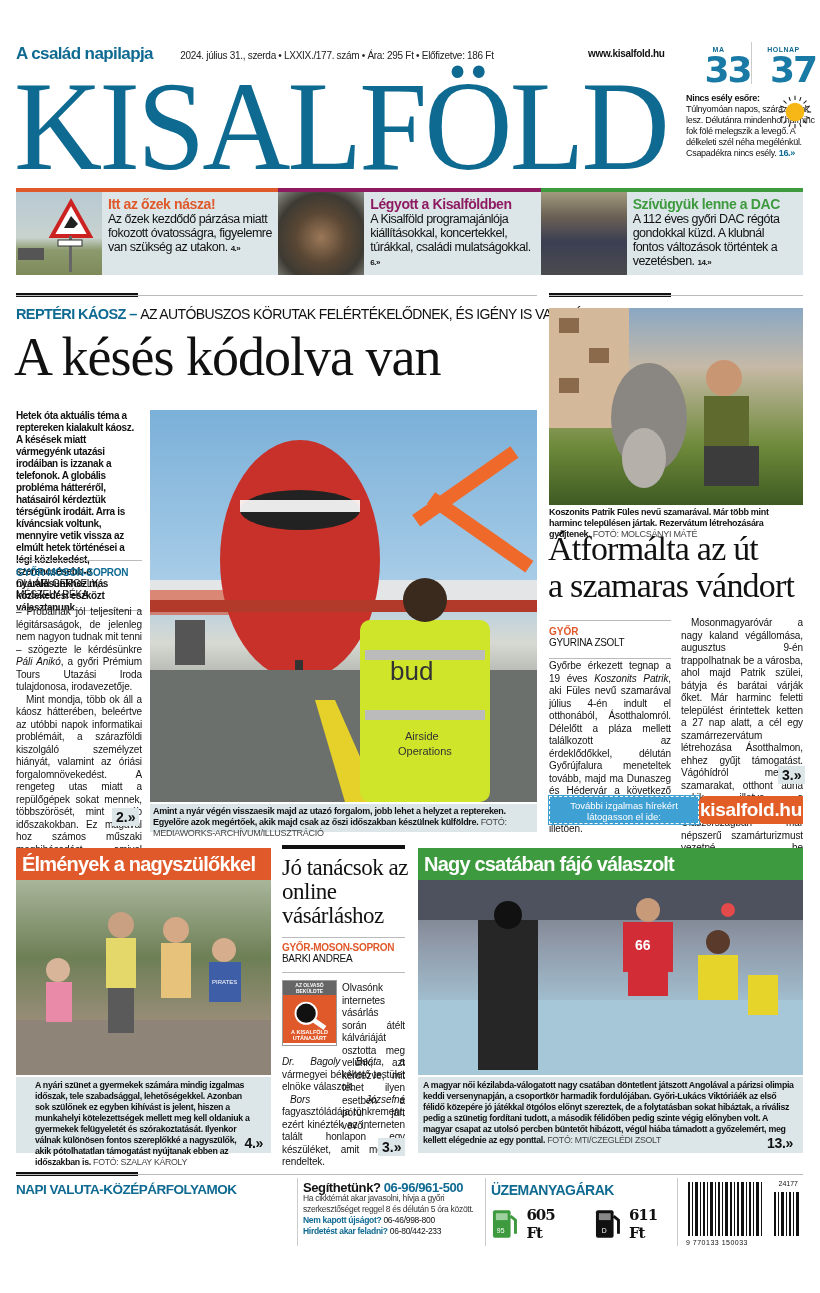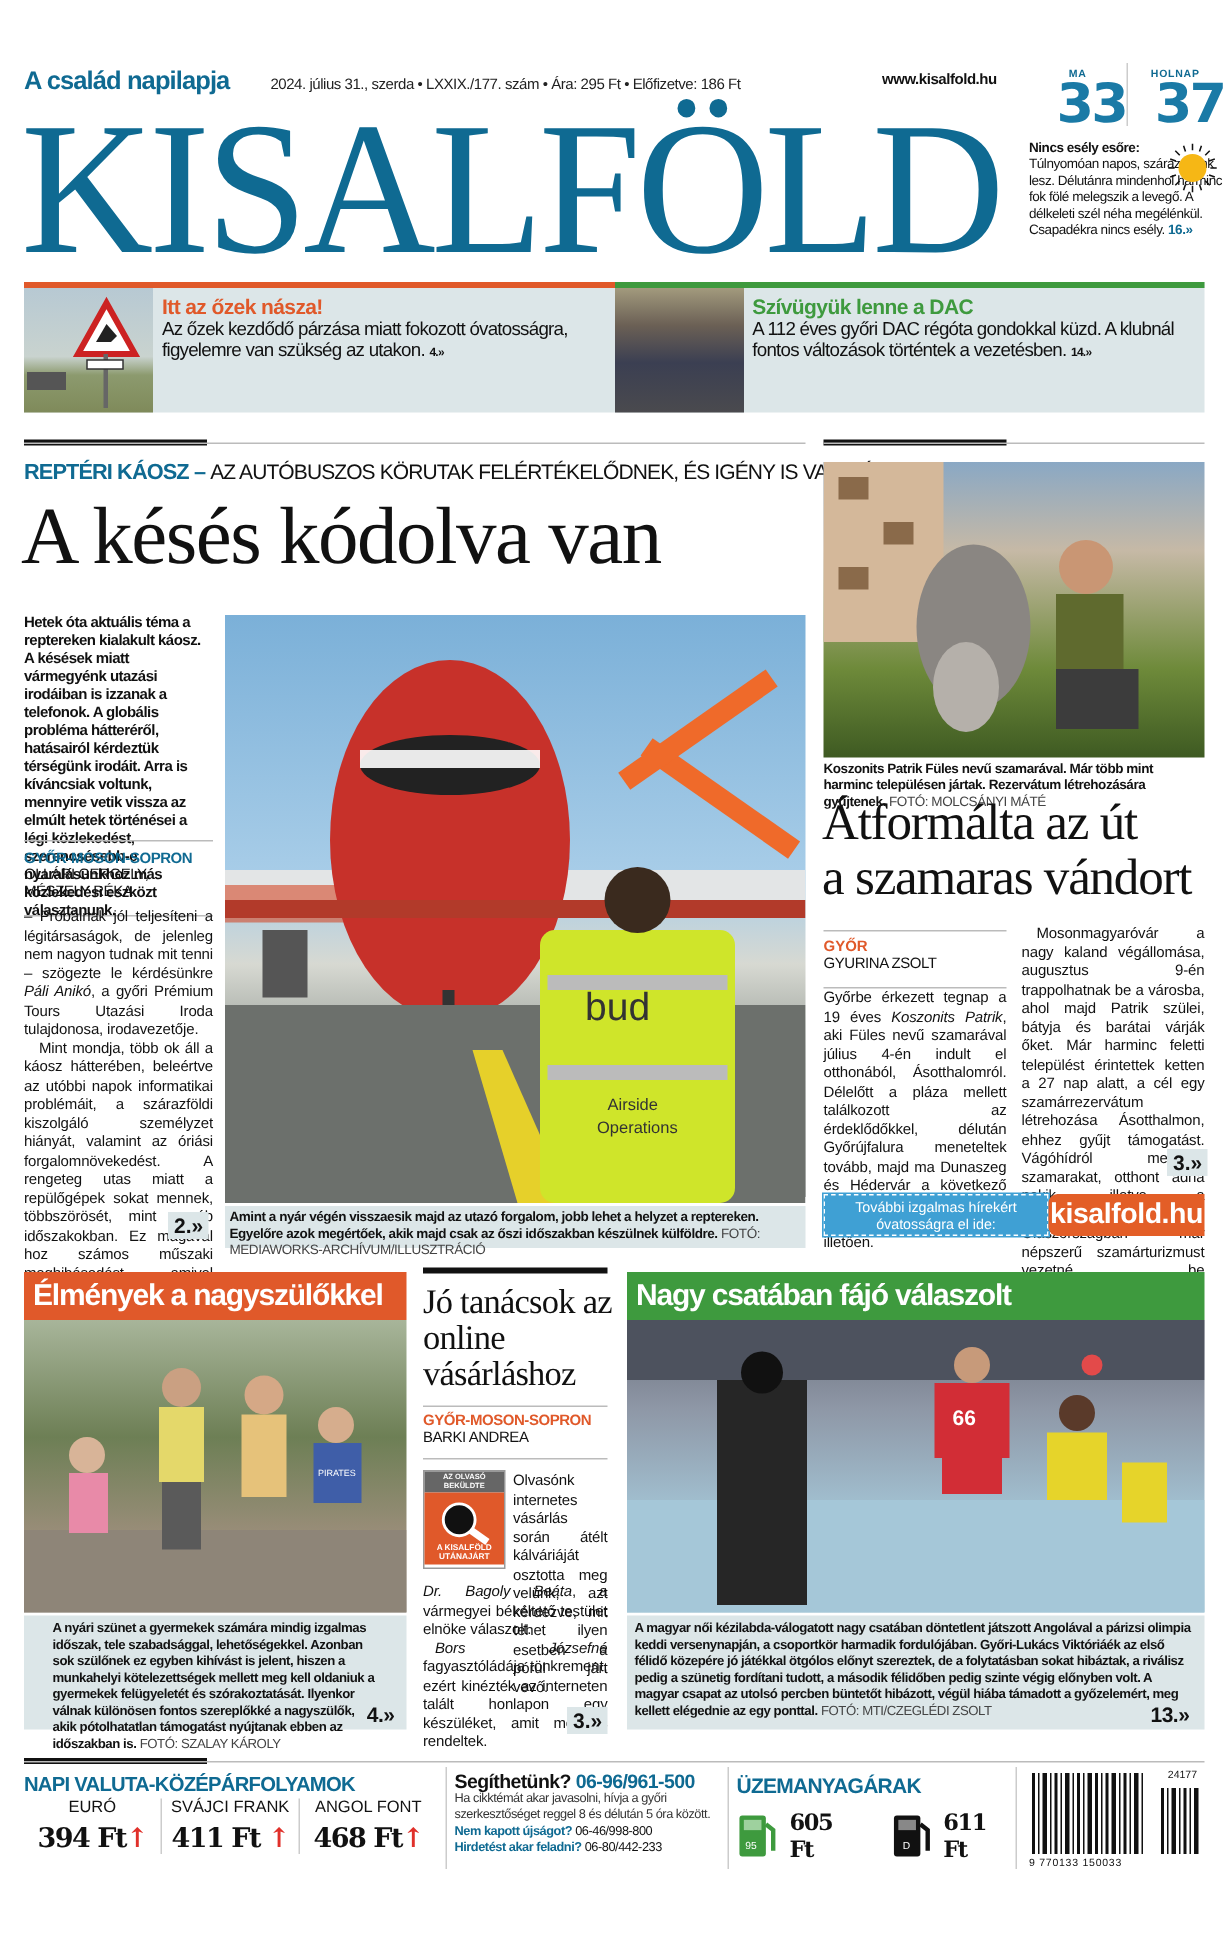--- a/index.html
+++ b/index.html
@@ -104,20 +104,28 @@
         <rect x="42" y="48" width="24" height="6" fill="#fff" stroke="#333"></rect>
         <rect x="2" y="56" width="26" height="12" fill="#555"></rect>
       </svg>
     </div>
     <div class="tbody">
       <div class="ttitle" style="color:#e0592a">Itt az őzek násza!</div>
       <span>Az őzek kezdődő párzása miatt fokozott óvatosságra, figyelemre van szükség az utakon.</span>
       <span class="tref">4.»</span>
     </div>
   </div>
+  <div class="teaser" style="border-color:#8e1b62">
+    <div class="timg" style="background:radial-gradient(circle at 50% 55%,#9b7858 0%,#5a4734 40%,#3d3a33 70%,#8a8e86 100%)"></div>
+    <div class="tbody">
+      <div class="ttitle" style="color:#8e1b62">Légyott a Kisalföldben</div>
+      <span>A Kisalföld programajánlója kiállításokkal, koncertekkel, túrákkal, családi mulatságokkal.</span>
+      <span class="tref">6.»</span>
+    </div>
+  </div>
   <div class="teaser" style="border-color:#3e9a3e">
     <div class="timg" style="background:linear-gradient(180deg,#a29a7d 0%,#6b6055 30%,#3b3f52 60%,#4a4a4e 100%)"></div>
     <div class="tbody">
       <div class="ttitle" style="color:#3e9a3e">Szívügyük lenne a DAC</div>
       <span>A 112 éves győri DAC régóta gondokkal küzd. A klubnál fontos változások történtek a vezetésben.</span>
       <span class="tref">14.»</span>
     </div>
   </div>
 </div>
 
@@ -206,21 +214,21 @@
 </div>
 <div class="abs body-serif" style="left:549px;top:660px;width:122px">
   <span>Győrbe érkezett tegnap a 19 éves </span><i>Koszonits Patrik</i><span>, aki Füles nevű szamarával július 4-én indult el otthonából, Ásotthalomról. Délelőtt a pláza mellett találkozott az érdeklődőkkel, délután Győrújfalura meneteltek tovább, majd ma Dunaszeg és Hédervár a következő állomások, egyelőre eddig lát előre az útvonalat illetően.</span>
 </div>
 <div class="abs body-serif" style="left:681px;top:617px;width:122px;text-indent:10px">Mosonmagyaróvár a nagy kaland végállomása, augusztus 9-én trappolhatnak be a városba, ahol majd Patrik szülei, bátyja és barátai várják őket. Már harminc feletti települést érintettek ketten a 27 nap alatt, a cél egy szamárrezervátum létrehozása Ásotthalmon, ehhez gyűjt támogatást. Vágóhídról mentene szamarakat, otthont adna nekik, illetve a Spanyolországban, Olaszországban már népszerű szamárturizmust vezetné be Magyarországon.</div>
 <div class="abs ref-box" style="left:778px;top:766px">3.»</div>
 
 <div class="abs" style="left:549px;top:796px;width:254px;height:28px;display:flex">
   <div style="flex:1;background:#3fa0d4;color:#fff;font-size:9.5px;line-height:11px;text-align:center;padding-top:3px;border:1px dashed #fff;outline:1px solid #3fa0d4">
     <div>További izgalmas hírekért</div>
-    <div>óvatosságra el ide:</div>
+    <div>látogasson el ide:</div>
   </div>
   <div style="width:104px;background:#e35e27;color:#fff;font-weight:bold;font-size:19px;line-height:28px;text-align:center;border-radius:6px 0 0 6px;letter-spacing:-0.3px">kisalfold.hu</div>
 </div>
 
 <div class="abs sec-head" style="left:16px;top:848px;width:255px;background:#e0592a">Élmények a nagyszülőkkel</div>
 <div class="abs grand-photo">
   <svg viewBox="0 0 255 195" width="255" height="195">
     <rect x="0" y="140" width="255" height="55" fill="#8e8578"></rect>
     <circle cx="42" cy="90" r="12" fill="#d8b498"></circle>
       <rect x="30" y="102" width="26" height="40" fill="#e88aa8"></rect>
@@ -294,34 +302,20 @@
   <span class="foto">FOTÓ: MTI/CZEGLÉDI ZSOLT</span>
   <span style="position:absolute;right:10px;bottom:4px;font-size:14px">13.»</span>
 </div>
 
 <div class="abs" style="left:16px;top:1172px;width:787px">
   <div class="thick" style="width:122px"></div>
   <div class="rule" style="margin-top:-2px"></div>
 </div>
 <div class="abs" style="left:16px;top:1182px;width:275px">
   <div style="color:#0f6a92;font-weight:bold;font-size:13.5px;letter-spacing:-0.5px">NAPI VALUTA-KÖZÉPÁRFOLYAMOK</div>
-  <div style="display:flex;margin-top:2px">
-    <div style="flex:1;text-align:center;border-right:1px solid #ccc">
-      <div style="font-size:11px;margin-bottom:4px">EURÓ</div>
-      <div style="font-family:'DejaVu Serif',serif;font-weight:bold;font-size:18px;letter-spacing:-1px"><span>394 Ft</span><span style="color:#e0302a">↑</span></div>
-    </div>
-    <div style="flex:1;text-align:center;border-right:1px solid #ccc">
-      <div style="font-size:11px;margin-bottom:4px">SVÁJCI FRANK</div>
-      <div style="font-family:'DejaVu Serif',serif;font-weight:bold;font-size:18px;letter-spacing:-1px"><span>411 Ft</span> <span style="color:#e0302a">↑</span></div>
-    </div>
-    <div style="flex:1;text-align:center">
-      <div style="font-size:11px;margin-bottom:4px">ANGOL FONT</div>
-      <div style="font-family:'DejaVu Serif',serif;font-weight:bold;font-size:18px;letter-spacing:-1px"><span>468 Ft</span><span style="color:#e0302a">↑</span></div>
-    </div>
-  </div>
 </div>
 <div class="abs" style="left:297px;top:1178px;width:1px;height:68px;background:#ccc"></div>
 <div class="abs" style="left:303px;top:1182px;width:180px;font-size:8.5px;line-height:11px;letter-spacing:-0.3px">
   <div style="font-weight:bold;font-size:13px;letter-spacing:-0.4px"><span>Segíthetünk?</span> <span class="blue">06-96/961-500</span></div>
   <div style="color:#333">Ha cikktémát akar javasolni, hívja a győri szerkesztőséget reggel 8 és délután 5 óra között.</div>
   <div><b class="blue">Nem kapott újságot?</b> <span>06-46/998-800</span></div>
   <div><b class="blue">Hirdetést akar feladni?</b> <span>06-80/442-233</span></div>
 </div>
 <div class="abs" style="left:485px;top:1178px;width:1px;height:68px;background:#ccc"></div>
 <div class="abs" style="left:491px;top:1182px;width:185px">

